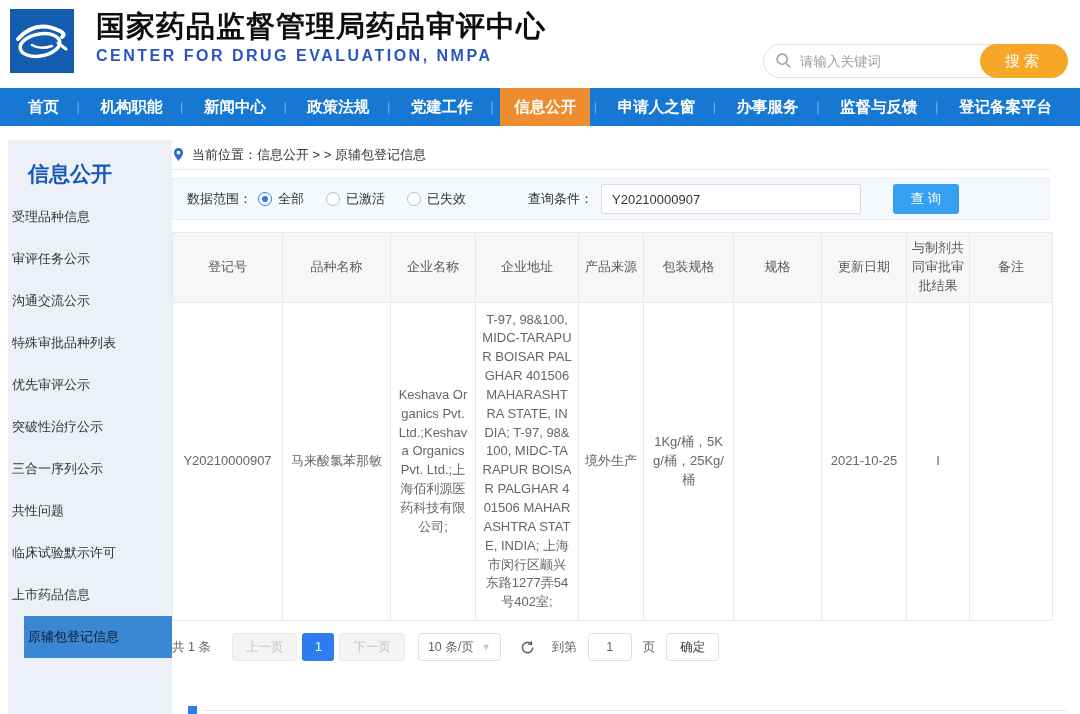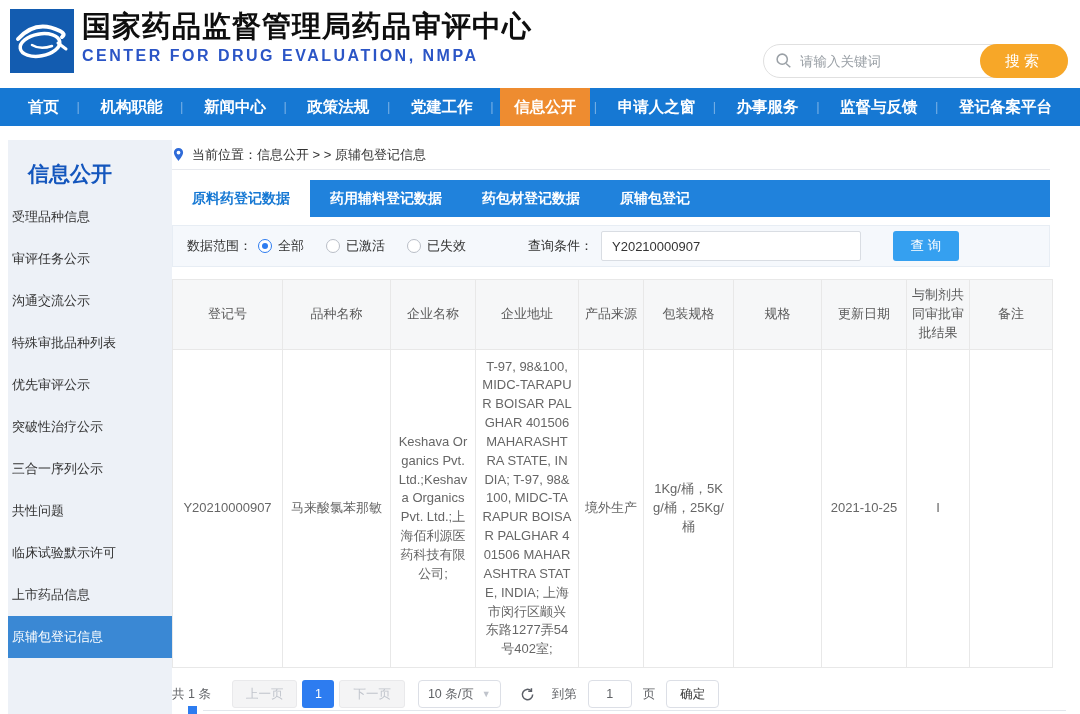--- a/index.html
+++ b/index.html
@@ -3,21 +3,21 @@
 <meta charset="utf-8">
 <style>
   * { margin:0; padding:0; box-sizing:border-box; }
   html,body { background:#fff; }
   body { font-family:"Liberation Sans","DejaVu Sans",sans-serif; }
   #page { position:relative; width:1080px; height:714px; background:#fff; overflow:hidden; }
 
   
   .hdr { position:absolute; left:0; top:0; width:1080px; height:88px; background:#fff; }
   .logo { position:absolute; left:10px; top:9px; width:64px; height:64px; display:block; }
-  .titleblk { position:absolute; left:82px; top:7px; }
+  .titleblk { position:absolute; left:96px; top:7px; }
   .site-title { font-size:29px; font-weight:800; color:#0e0e0e; letter-spacing:1px; line-height:38px; }
   .site-sub { font-size:16px; font-weight:700; color:#2b55c6; letter-spacing:2.5px; margin-top:2px; }
   .quick { position:absolute; right:18px; top:10px; display:flex; gap:44px; align-items:center; }
   .qlink { display:flex; align-items:center; gap:6px; font-size:11px; color:#3a3a3a; cursor:pointer;margin-top:48px; }
   .search-wrap { position:absolute; right:12px; top:44px; width:305px; height:34px; }
   .search-input { width:100%; height:34px; border:1px solid #e0e0e0; border-radius:17px; padding:0 96px 0 36px; font-size:13.5px; color:#333; outline:none; background:#fff; font-family:inherit; }
   .search-input::placeholder { color:#9aa0a6; }
   .search-mag { position:absolute; left:12px; top:8px; }
   .search-btn { position:absolute; right:0; top:0; width:88px; height:34px; border:none; border-radius:17px; background:#f7a728; color:#fff; font-size:15px; letter-spacing:4px; cursor:pointer; font-family:inherit; }
 
@@ -26,21 +26,21 @@
   .nav ul { list-style:none; display:flex; justify-content:space-between; padding:0 14px; }
   .nav li { position:relative; line-height:38px; padding:0 14px; color:#fff; font-size:15.5px; font-weight:700; cursor:pointer; white-space:nowrap; }
   .nav li:not(:last-child)::after { content:"|"; position:absolute; right:-7px; top:0; color:rgba(255,255,255,.4); font-weight:400; font-size:13px; }
   .nav li.active { background:#ee8c30; }
 
   
   .sidebar { position:absolute; left:8px; top:140px; width:164px; height:574px; background:#edf1f7; }
   .sb-title { padding:20px 0 8px 20px; font-size:21px; font-weight:800; color:#1456bd; }
   .sidebar ul { list-style:none; }
   .sidebar li { line-height:42px; padding-left:4px; font-size:13px; color:#333; cursor:pointer; }
-  .sidebar li.active { background:#3a88d4; color:#ffffff; }
+  .sidebar li.active { background:#3a88d4; color:#0f172a;margin-left:16px; }
 
   
   .main { position:absolute; left:172px; top:140px; width:878px; }
   .crumb { display:flex; align-items:center; gap:7px; height:30px; font-size:13px; color:#333; border-bottom:1px solid #e7e9ee; }
 
   .tabbar { margin-top:10px; height:37px; background:#2082dc; display:flex; }
   .tab { line-height:37px; padding:0 20px; color:#fff; font-size:14px; font-weight:700; cursor:pointer; white-space:nowrap; }
   .tab.active { background:#fff; color:#1678d3; }
 
   .filterbar { margin-top:8px; height:42px; background:#f5f8fc; border:1px solid #e7edf4; display:flex; align-items:center; font-size:13px; color:#333; padding-left:14px; }
@@ -157,26 +157,20 @@
 
   <div class="main">
 
     <div class="crumb">
       <svg width="13" height="15" viewBox="0 0 24 26">
           <path fill="#2f6bd8" d="M12 1a8.5 8.5 0 0 0-8.5 8.5C3.5 15.5 12 25 12 25s8.5-9.5 8.5-15.5A8.5 8.5 0 0 0 12 1zm0 12a3.5 3.5 0 1 1 0-7 3.5 3.5 0 0 1 0 7z"></path>
         </svg>
       <span>当前位置：信息公开 &gt; &gt; 原辅包登记信息</span>
     </div>
 
-    <div class="tabbar">
-      <div class="tab active">原料药登记数据</div>
-      <div class="tab">药用辅料登记数据</div>
-      <div class="tab">药包材登记数据</div>
-      <div class="tab">原辅包登记</div>
-    </div>
 
     <div class="filterbar">
       <span>数据范围：</span>
       <div class="radio-group">
         <span class="radio-opt">
           <span class="radio checked"></span>
           <span>全部</span>
         </span>
         <span class="radio-opt">
           <span class="radio"></span>

